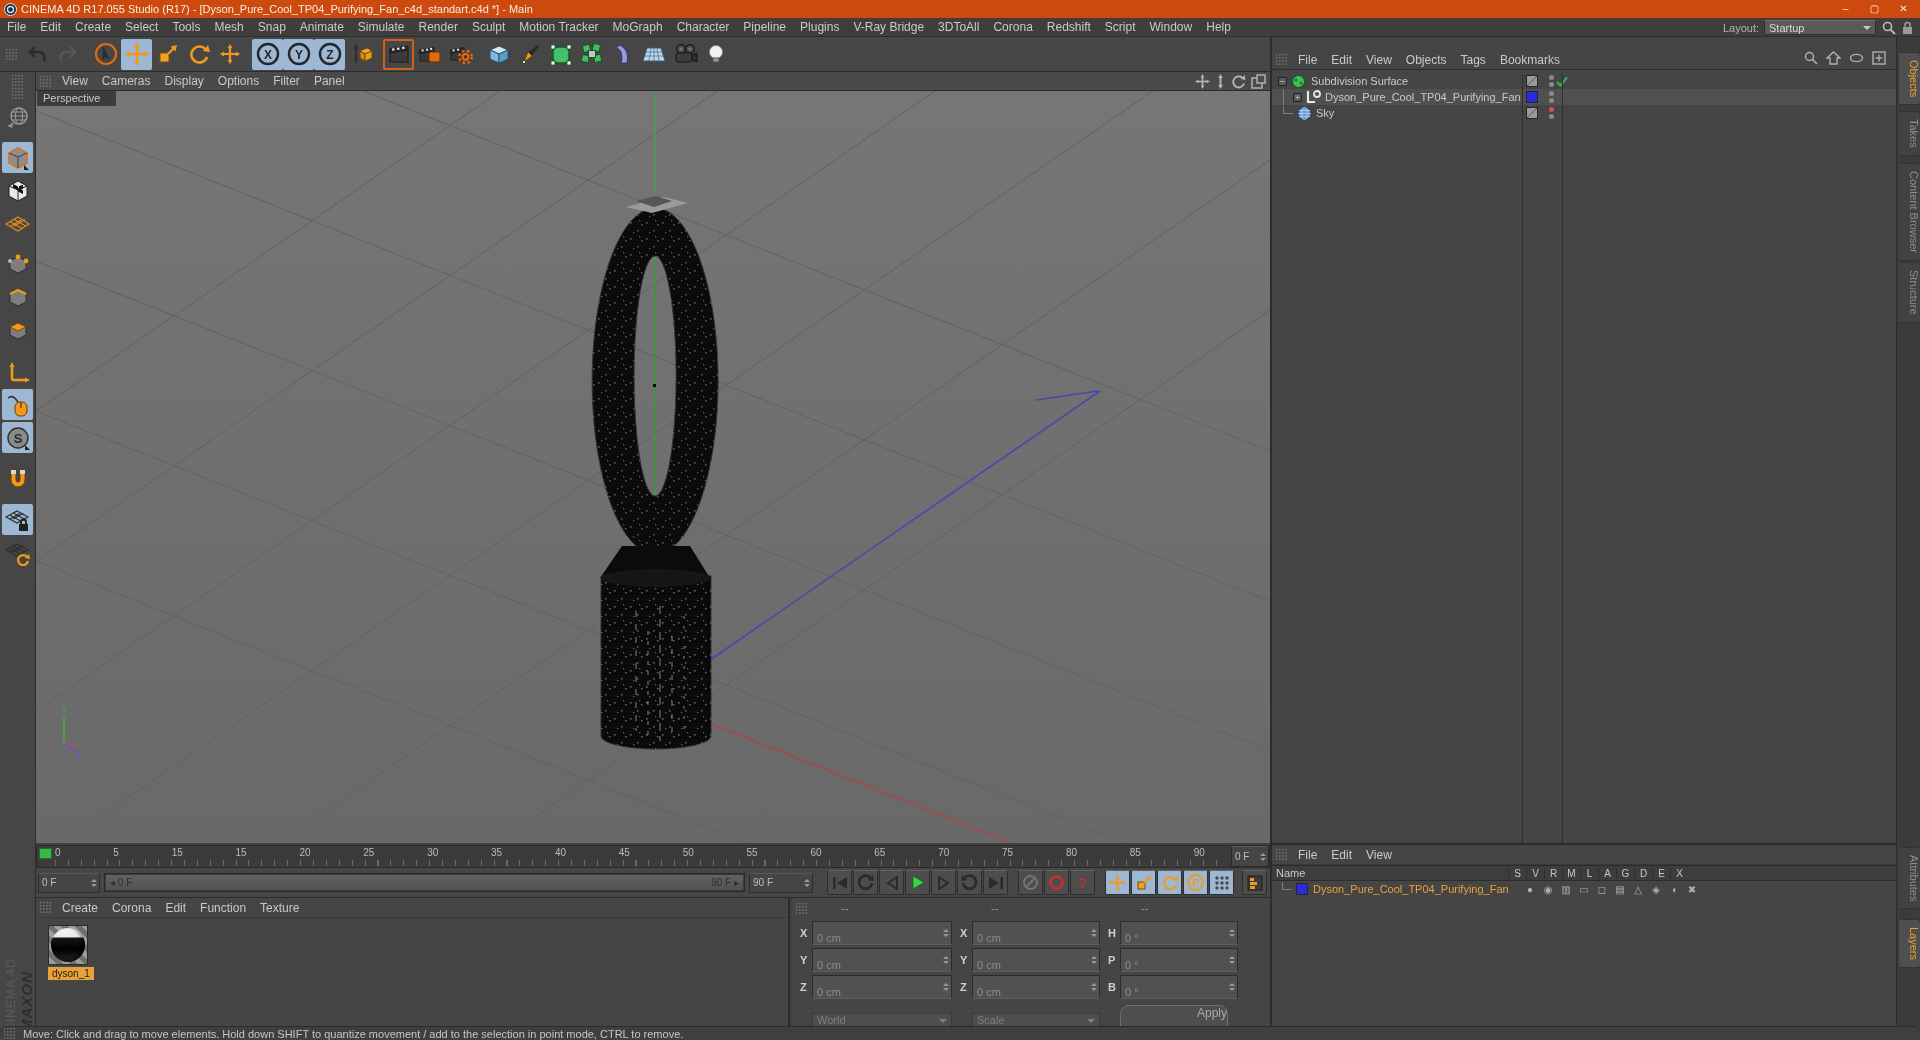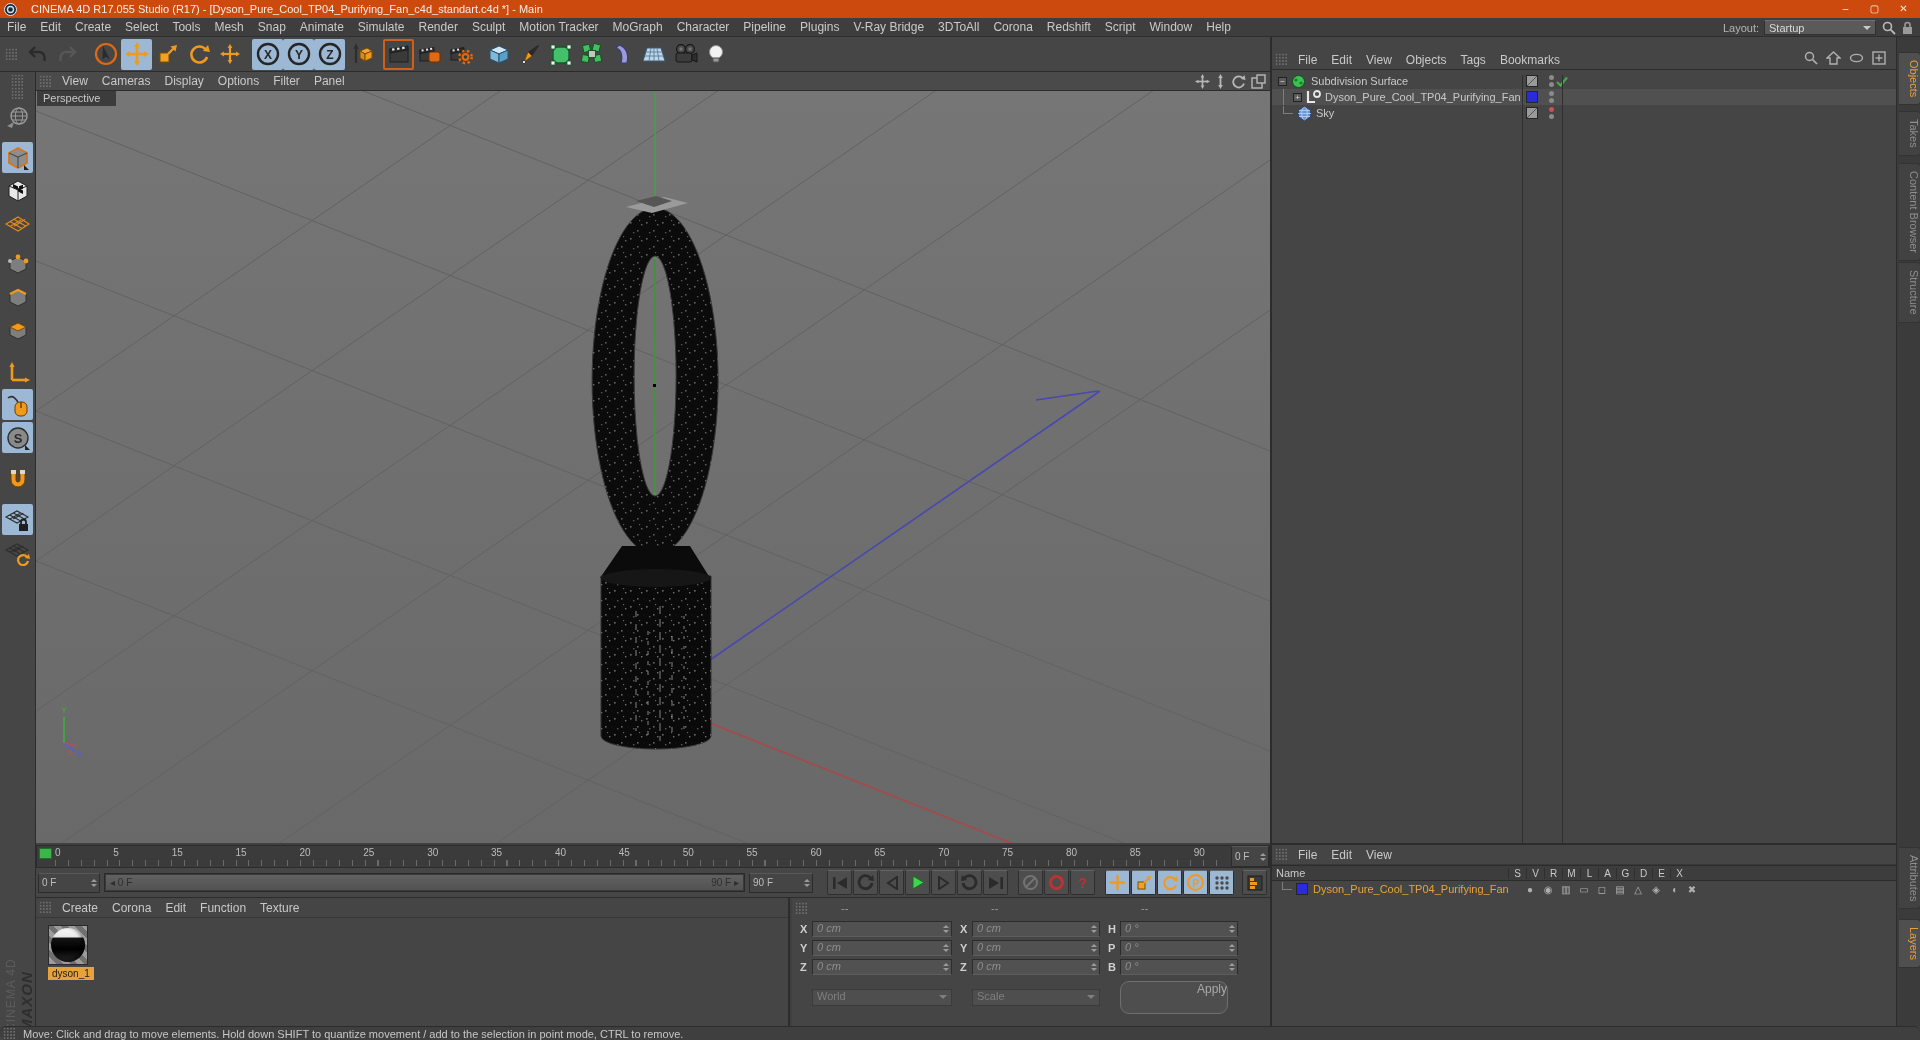--- a/index.html
+++ b/index.html
@@ -3,21 +3,21 @@
 <meta charset="utf-8">
 <style>
   * { margin:0; padding:0; box-sizing:border-box; -webkit-user-select:none; user-select:none; }
   html,body { width:1920px; height:1040px; overflow:hidden; background:#404040;
               font-family:"Liberation Sans", sans-serif; }
   .abs { position:absolute; }
 
   
   #titlebar { left:0; top:0; width:1920px; height:18px; background:#cc4a0e; color:#f7ece4;
               display:flex; align-items:center; }
-  #titlebar .title { font-size:11px; margin-left:14px; }
+  #titlebar .title { font-size:11px; margin-left:4px; }
   .winbtns { position:absolute; right:2px; top:0; height:18px; display:flex; }
   .winbtn { width:29px; height:18px; text-align:center; line-height:17px; font-size:10px; color:#f8e9e0; }
 
   
   #menubar { left:0; top:18px; width:1920px; height:19px; background:#3e3e3e;
              border-bottom:1px solid #2e2e2e; display:flex; align-items:center; }
   .menu-item { padding:0 7px; font-size:12px; color:#c9c9c9; }
   #layoutbox { position:absolute; right:44px; top:20px; display:flex; align-items:center; }
   #layoutbox .lbl { font-size:11px; color:#b5b5b5; margin-right:5px; }
   .dropdown { width:112px; height:15px; background:#5a5a5a; border:1px solid #303030;
@@ -105,23 +105,23 @@
                 background:linear-gradient(180deg,#fafafa 0%,#e8e8e8 26%,#141414 30%,#000 62%,#2a2a2a 100%);
                 box-shadow:inset -2px -2px 4px rgba(0,0,0,.6); }
   #mat-label { position:absolute; left:12px; top:69px; background:#e8a23c; color:#1a1a1a;
                font-size:10px; padding:1px 4px; }
 
   #coords { left:792px; top:898px; width:478px; height:128px; background:#454545; }
   #coords .hdr { height:20px; display:flex; align-items:center; color:#9a9a9a; font-size:11px; }
   #coords .hdr .h { width:150px; padding-left:30px; }
   .crow { display:flex; align-items:center; margin:3px 6px 0 8px; }
   .clabel { width:12px; font-size:11px; font-weight:bold; color:#cfcfcf; flex:none; }
-  .cfield { height:16px; background:#515151; border:1px solid #2c2c2c; border-bottom-color:#5e5e5e;
-            font-size:11px; color:#8d8d8d; display:flex; align-items:flex-start; padding-left:4px;
-            position:relative; flex:none;font-style:italic; }
+  .cfield { height:24px; background:#515151; border:1px solid #2c2c2c; border-bottom-color:#5e5e5e;
+            font-size:11px; color:#8d8d8d; display:flex; align-items:flex-end; padding-left:4px;
+            position:relative; flex:none; }
   .w1 { width:140px; margin-right:8px; } .w2 { width:128px; margin-right:8px; } .w3 { width:118px; }
   .csel { height:17px; background:#4e4e4e; border:1px solid #3b3b3b; color:#7f7f7f; font-size:11px;
           display:flex; padding:0 4px; position:relative; flex:none; }
   #apply-btn { width:108px; height:33px; border:1px solid #6e6e6e; border-radius:9px; background:#4e4e4e;
                color:#a8a8a8; font-size:12px; text-align:right; line-height:15px; }
 
   
   #statusbar { left:0; top:1026px; width:1920px; height:14px; background:#3f3f3f;
                border-top:1px solid #2c2c2c; display:flex; align-items:center;border-radius:6px; }
   #statusbar .txt { font-size:11px; color:#c6c6c6; margin-left:4px; }

